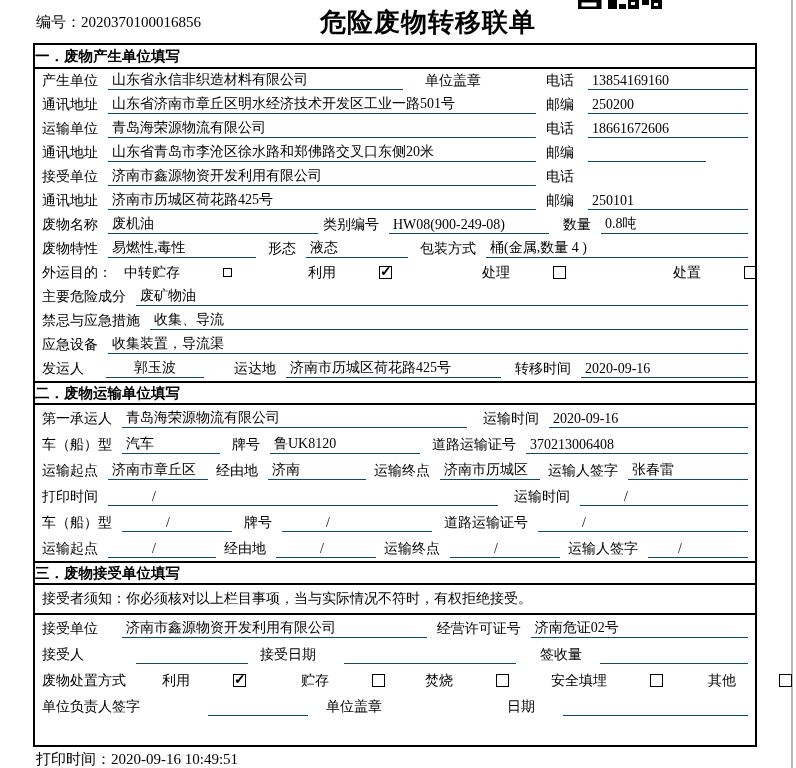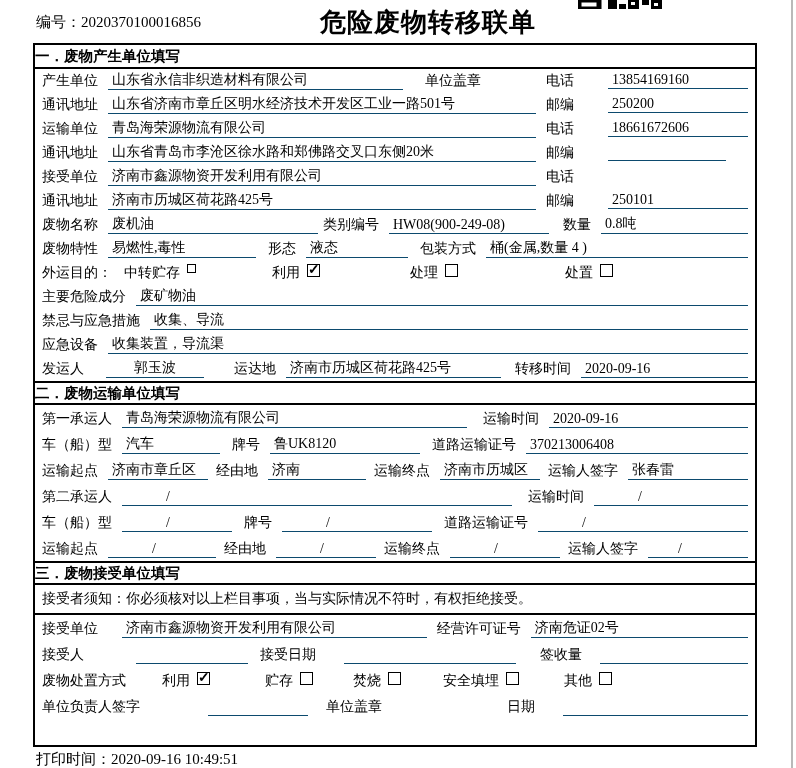--- a/index.html
+++ b/index.html
@@ -42,26 +42,26 @@
     display:flex; align-items:flex-end; padding:0 7px 3px 7px;
     white-space:nowrap;
   }
   .h24 { height:24px; } .h26 { height:26px; }
   .lbl { margin-right:10px; }
   .val {
     border-bottom:1px solid #0c4a6e; padding:0 4px; min-height:17px;
     overflow:hidden;
   }
   .flex1 { flex:1 1 auto; }
-  .rg { width:202px; margin-left:auto; display:flex; align-items:flex-start; flex:0 0 auto;gap:20px; }
+  .rg { width:202px; margin-left:auto; display:flex; align-items:center; flex:0 0 auto; }
   .rg .lbl { width:34px; margin-right:8px; }
   .rg .val { flex:1; }
   .ind { padding-left:44px; }
   
-  .opt { display:flex; align-items:flex-start; }
+  .opt { display:flex; align-items:center;gap:36px; }
   .cb {
     width:13px; height:13px; border:1.5px solid #000; display:inline-block;
     position:relative; margin-left:7px; margin-bottom:1px; flex:0 0 auto;
   }
   .cb.small { width:9px; height:9px; margin-bottom:2px; }
   .cb.checked::after {
     content:"✓"; position:absolute; left:0px; top:-4px; font-size:14px; font-weight:bold;
   }
   
   .print-time { position:absolute; left:36px; top:750px; font-size:15px; white-space:nowrap; }
@@ -230,21 +230,21 @@
     <span class="val" style="width:100px">济南市章丘区</span>
     <span class="lbl" style="margin-left:8px">经由地</span>
     <span class="val" style="width:98px">济南</span>
     <span class="lbl" style="margin-left:8px">运输终点</span>
     <span class="val" style="width:100px">济南市历城区</span>
     <span class="lbl" style="margin-left:8px">运输人签字</span>
     <span class="val flex1">张春雷</span>
   </div>
 
   <div class="row h26">
-    <span class="lbl">第二承运人</span>
+    <span class="lbl">打印时间</span>
     <span class="val ind" style="width:390px">/</span>
     <span class="lbl" style="margin-left:16px">运输时间</span>
     <span class="val ind flex1">/</span>
   </div>
 
   <div class="row h26">
     <span class="lbl">车（船）型</span>
     <span class="val ind" style="width:110px">/</span>
     <span class="lbl" style="margin-left:12px">牌号</span>
     <span class="val ind" style="width:150px">/</span>

